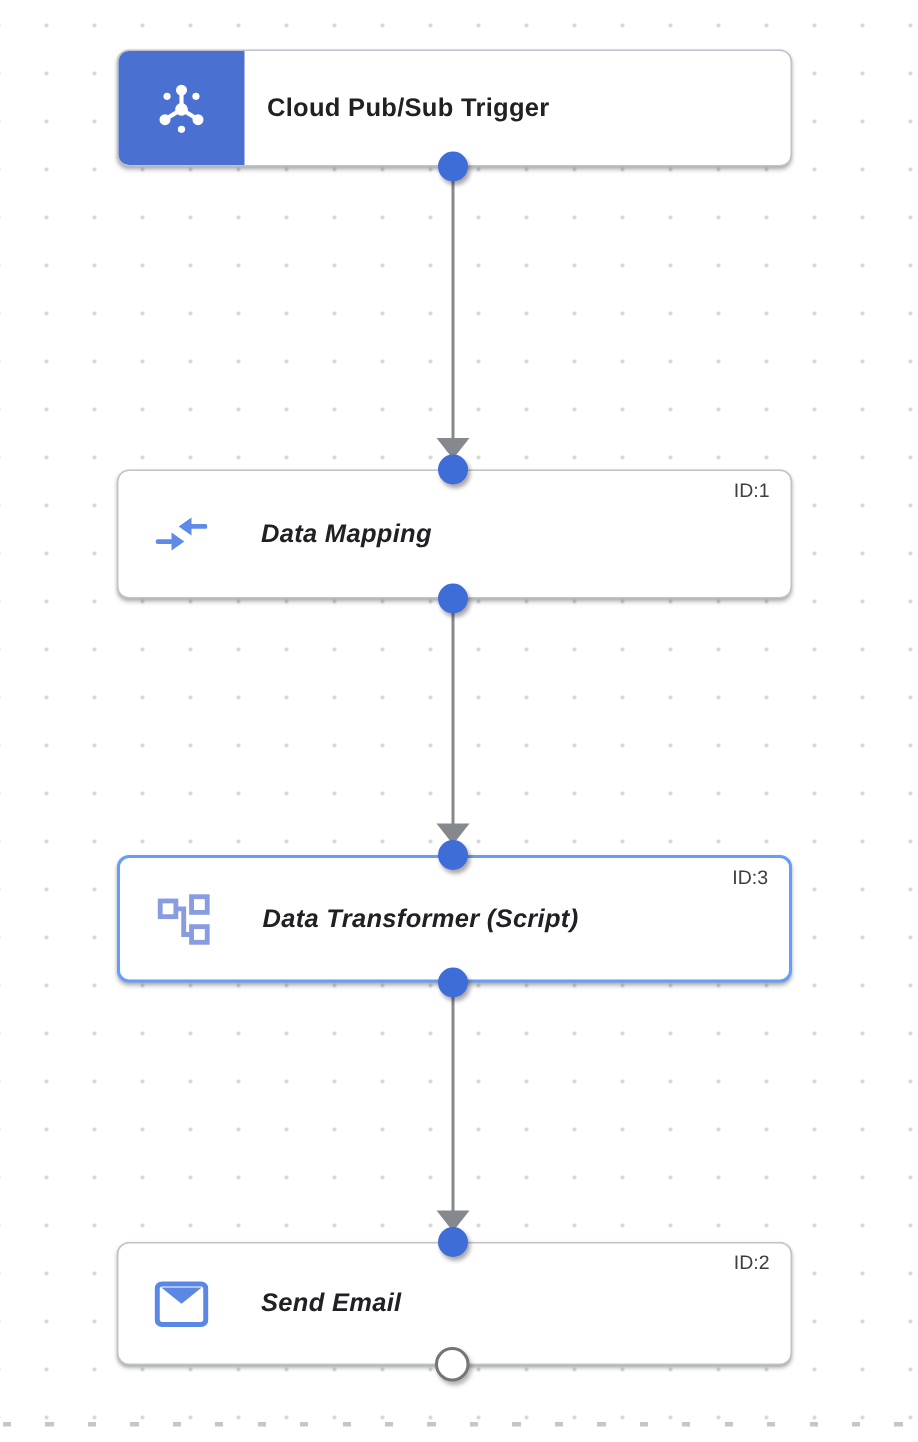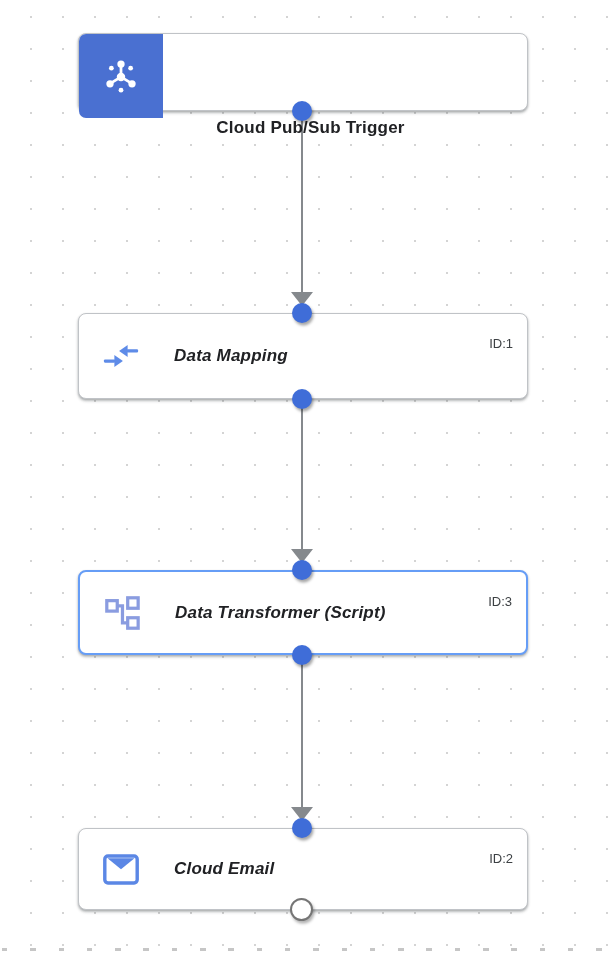--- a/index.html
+++ b/index.html
@@ -41,21 +41,21 @@
     width:40px;height:40px;margin-left:22px;flex:0 0 40px;
     display:flex;align-items:center;justify-content:center;
   }
   .node-title{
     font-size:17px;font-weight:700;color:var(--title-text);
     letter-spacing:.2px;white-space:nowrap;
   }
   .trigger .node-title{margin-left:15px;}
   .task .node-title{margin-left:33px;font-style:italic;}
   .node-id{
-    position:absolute;top:22px;right:14px;
+    position:absolute;top:5px;right:14px;
     font-size:13px;font-weight:400;color:var(--id-text);
   }
   
   .edge-line{
     position:absolute;left:301px;width:2px;
     background:var(--arrow-gray);
     z-index:1;
   }
   .edge-arrowhead{
     position:absolute;left:291px;width:0;height:0;
@@ -86,21 +86,21 @@
 
   <div class="edge-line" style="top:118px;height:176px;"></div>
   <div class="edge-arrowhead" style="top:292px;"></div>
 
   <div class="edge-line" style="top:406px;height:144px;"></div>
   <div class="edge-arrowhead" style="top:549px;"></div>
 
   <div class="edge-line" style="top:662px;height:146px;"></div>
   <div class="edge-arrowhead" style="top:807px;"></div>
 
-  <div class="node trigger" style="top:33px;height:78px;flex-direction:column;">
+  <div class="node trigger" style="top:33px;height:78px;">
     <div class="trigger-block">
       <svg width="44" height="44" viewBox="0 0 48 48">
         <g stroke="#ffffff" stroke-width="3">
           <line x1="24" y1="25" x2="24" y2="12"></line>
           <line x1="24" y1="25" x2="12.5" y2="32"></line>
           <line x1="24" y1="25" x2="35.5" y2="32"></line>
         </g>
         <circle cx="24" cy="25" r="4.6" fill="#ffffff"></circle>
         <circle cx="24" cy="11" r="4" fill="#ffffff"></circle>
         <circle cx="12" cy="32.5" r="4" fill="#ffffff"></circle>
@@ -141,21 +141,21 @@
     <div class="node-id">ID:3</div>
   </div>
 
   <div class="node task" style="top:828px;height:82px;">
     <div class="task-icon">
       <svg width="36" height="31" viewBox="0 0 40 34" fill="none">
         <rect x="2" y="2" width="36" height="30" rx="3.5" stroke="var(--email-icon-blue)" stroke-width="3.8"></rect>
         <polygon points="5,4.6 35,4.6 20,16.6" fill="var(--email-icon-blue)"></polygon>
       </svg>
     </div>
-    <div class="node-title">Cloud Email</div>
+    <div class="node-title">Send Email</div>
     <div class="node-id">ID:2</div>
   </div>
 
   <div class="port" style="left:292px;top:101px;"></div>
   <div class="port" style="left:292px;top:303px;"></div>
   <div class="port" style="left:292px;top:389px;"></div>
   <div class="port" style="left:292px;top:560px;"></div>
   <div class="port" style="left:292px;top:645px;"></div>
   <div class="port" style="left:292px;top:818px;"></div>
   <div class="port-open" style="left:290px;top:898px;"></div>

